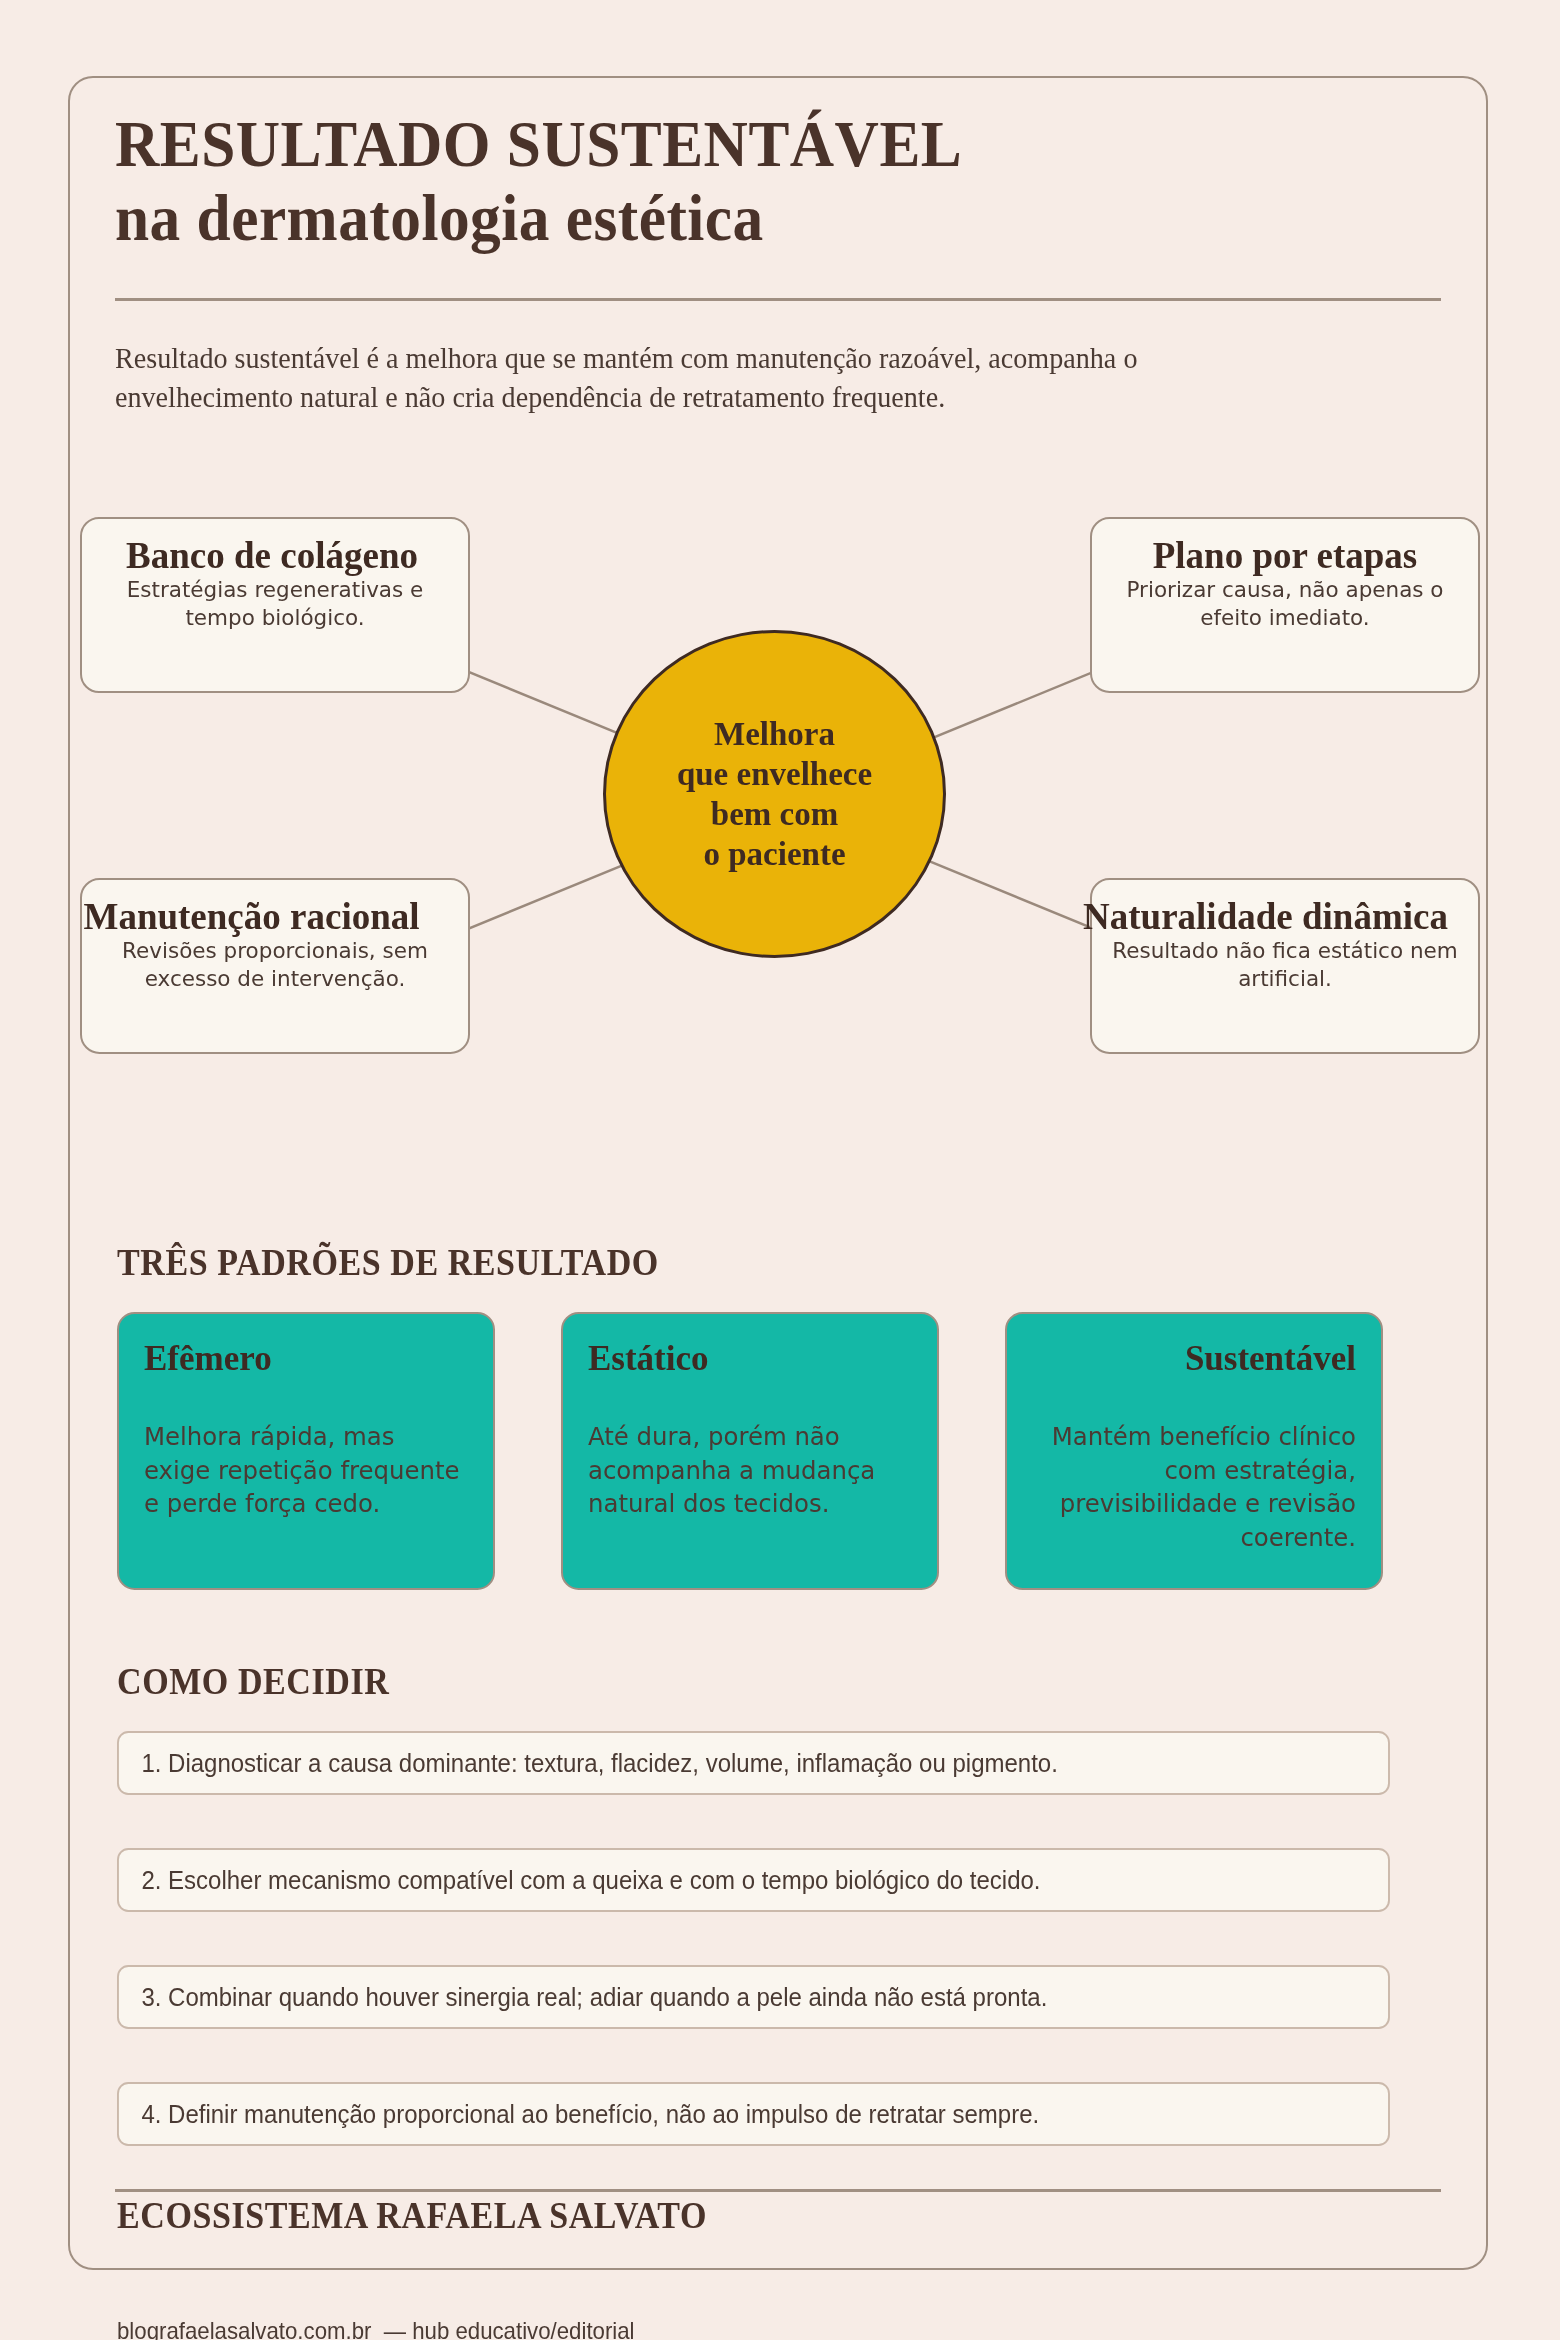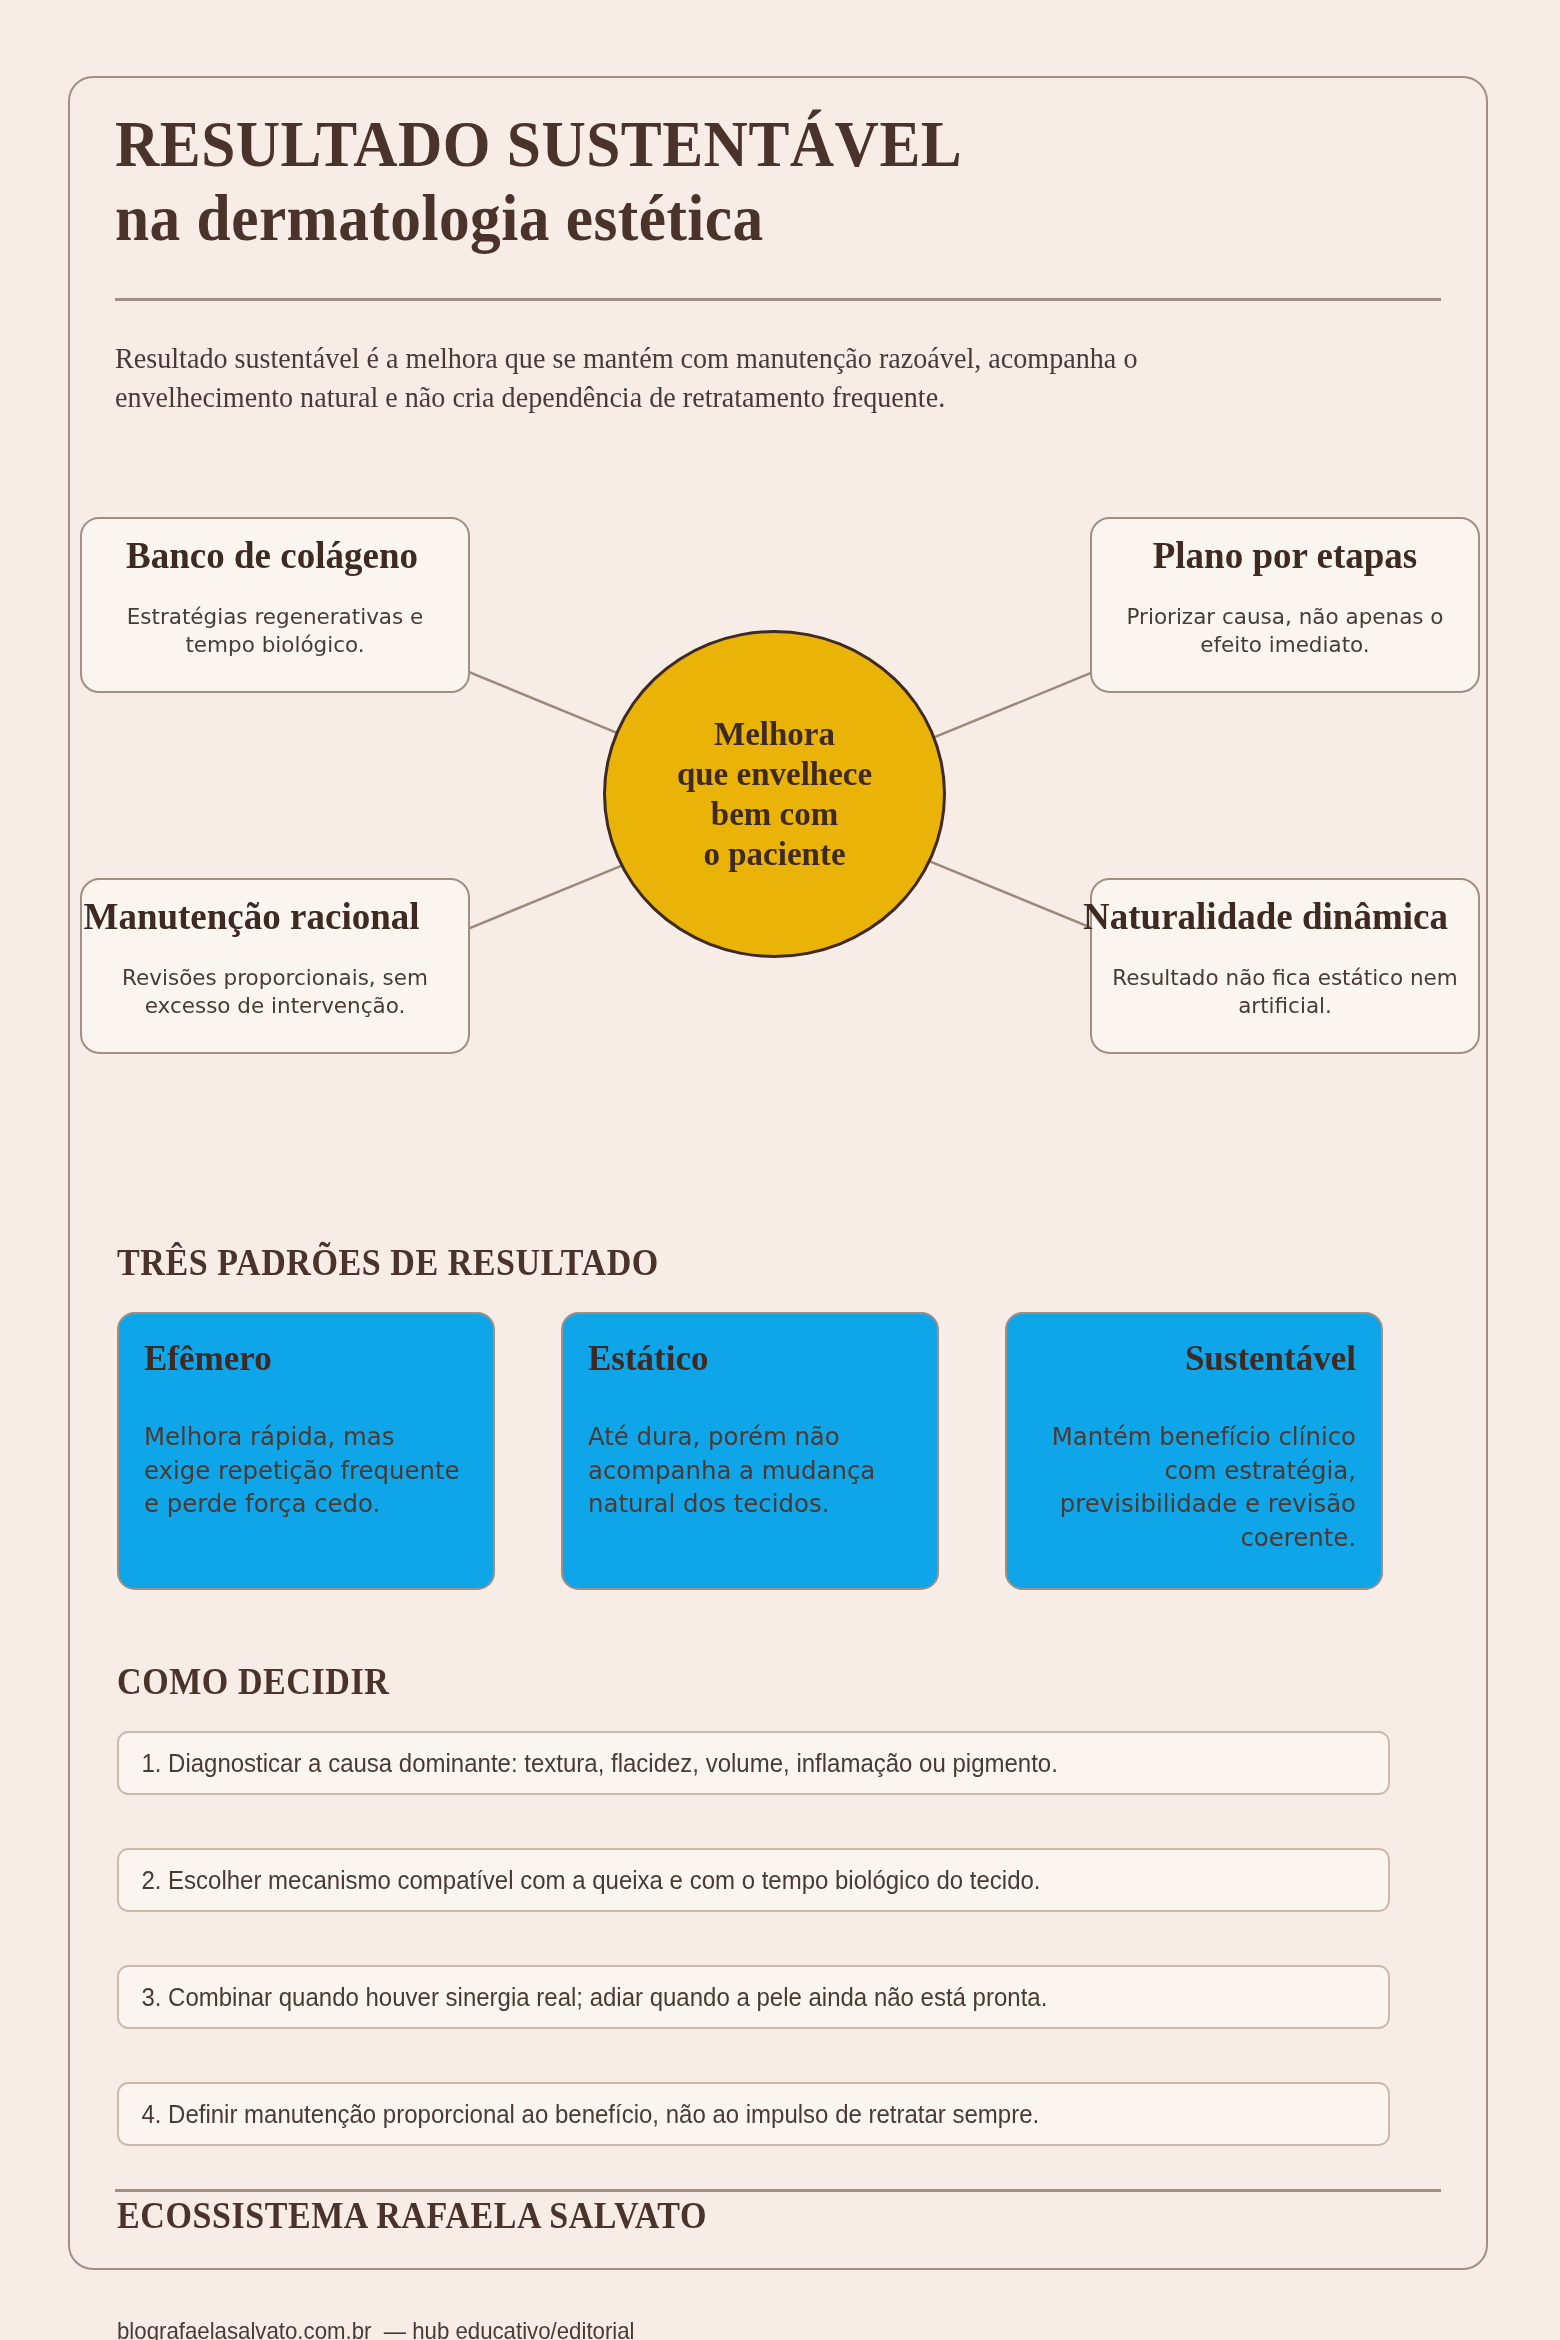--- a/index.html
+++ b/index.html
@@ -103,21 +103,21 @@
     font-family: "Liberation Serif", serif;
     font-weight: bold;
     font-size: 37px;
     line-height: 1.0;
     color: #3e2a22;
     white-space: nowrap;
     position: relative;
     z-index: 4;
   }
   .node .n-desc {
-    margin-top: 29px;
+    margin-top: 2px;
     font-family: "DejaVu Sans", sans-serif;
     font-size: 21.5px;
     line-height: 1.32;
     color: #4a3a33;
   }
   
   .node.nw  { left: 80px;  top: 29px; border-radius: 19px; }
   .node.ne  { left: 1090px; top: 29px; }
   .node.sw  { left: 80px;  top: 390px; }
   .node.se  { left: 1090px; top: 390px; }
@@ -164,21 +164,21 @@
   }
   #head-patterns { left: 117px; top: 1241px; }
   #head-decide   { left: 117px; top: 1660px; }
 
   
   .card {
     position: absolute;
     box-sizing: border-box;
     width: 378px;
     height: 278px;
-    background: #0ea5e9;
+    background: #14b8a6;
     border: 2.9px solid #a08f82;
     border-radius: 17.6px;
     padding: 27px 25px;
     top: 1312px;
   }
   .card .c-title {
     font-family: "Liberation Serif", serif;
     font-weight: bold;
     font-size: 35px;
     color: #3e2a22;

